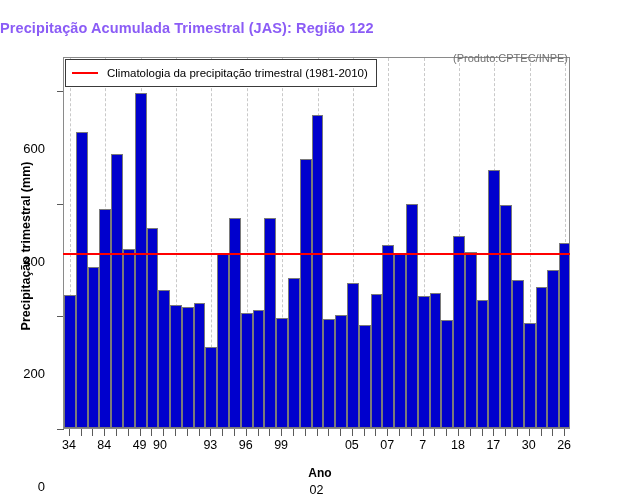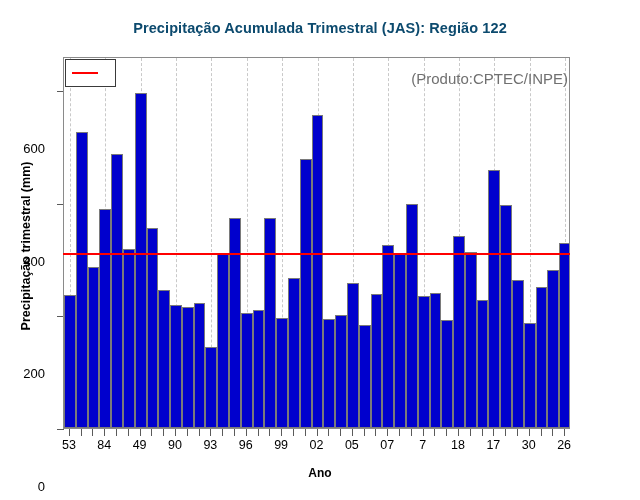--- a/index.html
+++ b/index.html
@@ -9,24 +9,23 @@
     font-family:"Liberation Sans", sans-serif;
     overflow:hidden;
     position:relative;
   }
   #root{position:relative;width:640px;height:500px;}
 
   
   .chart-title{
     position:absolute;
     left:0;top:20px;width:640px;
-    text-align:center;
     font-size:14.5px;
     font-weight:bold;
-    color:#0c4a6e;
+    color:#8b5cf6;
     letter-spacing:0.1px;
   }
 
   
   .plot-frame{
     position:absolute;
     left:63px; top:57px;
     width:507px; height:372px;
     border:1px solid #8a8a8a;
     box-sizing:border-box;
@@ -160,22 +159,22 @@
   }
   .legend-text{
     font-size:11.5px;
     color:#000;
     white-space:nowrap;
   }
 
   
   .source-note{
     position:absolute;
-    right:72px; top:70px;
-    font-size:15px;
+    right:72px; top:52px;
+    font-size:11px;
     color:#707070;
     white-space:nowrap;
     z-index:8;
   }
 </style>
 </head>
 <body>
 
 <div id="root">
 
@@ -261,20 +260,21 @@
         <div class="bar" style="left: 459.837px; width: 11.7907px; height: 104.836px; background: rgb(0, 0, 205); border-color: rgb(122, 122, 122);"></div>
         <div class="bar" style="left: 471.628px; width: 11.7907px; height: 140.909px; background: rgb(0, 0, 205); border-color: rgb(122, 122, 122);"></div>
         <div class="bar" style="left: 483.419px; width: 11.7907px; height: 158.382px; background: rgb(0, 0, 205); border-color: rgb(122, 122, 122);"></div>
         <div class="bar" style="left: 495.209px; width: 11.7907px; height: 184.873px; background: rgb(0, 0, 205); border-color: rgb(122, 122, 122);"></div>
       </div>
     <div class="clim-line" id="clim-line" style="top: 195.018px; border-top-color: rgb(255, 0, 0);"></div>
   </div>
 
   <div class="legend-box">
     <span class="legend-swatch"></span>
+    <span class="legend-text">Climatologia da precipitação trimestral (1981-2010)</span>
   </div>
 
   <div class="source-note">(Produto:CPTEC/INPE)</div>
 
   <div class="xaxis">
     <div id="xtick-marks">
         <div class="xtick" style="left: 5.89535px;"></div>
         <div class="xtick" style="left: 17.686px;"></div>
         <div class="xtick" style="left: 29.4767px;"></div>
         <div class="xtick" style="left: 41.2674px;"></div>
@@ -313,28 +313,28 @@
         <div class="xtick" style="left: 430.36px;"></div>
         <div class="xtick" style="left: 442.151px;"></div>
         <div class="xtick" style="left: 453.942px;"></div>
         <div class="xtick" style="left: 465.733px;"></div>
         <div class="xtick" style="left: 477.523px;"></div>
         <div class="xtick" style="left: 489.314px;"></div>
         <div class="xtick" style="left: 501.105px;"></div>
       </div>
   </div>
   <div class="xlabels" id="xtick-labels">
-      <div class="xlabel-val" style="left: 5.89535px;">53</div>
+      <div class="xlabel-val" style="left: 5.89535px;">34</div>
       <div class="xlabel-val" style="left: 41.2674px;">84</div>
       <div class="xlabel-val" style="left: 76.6395px;">49</div>
-      <div class="xlabel-val" style="left: 112px;">90</div>
+      <div class="xlabel-val" style="left: 97px;">90</div>
       <div class="xlabel-val" style="left: 147.384px;">93</div>
       <div class="xlabel-val" style="left: 182.756px;">96</div>
       <div class="xlabel-val" style="left: 218.128px;">99</div>
-      <div class="xlabel-val" style="left: 253.5px;">02</div>
+      <div class="xlabel-val" style="left: 253.5px; margin-top: 45px;">02</div>
       <div class="xlabel-val" style="left: 288.872px;">05</div>
       <div class="xlabel-val" style="left: 324.244px;">07</div>
       <div class="xlabel-val" style="left: 359.616px;">7</div>
       <div class="xlabel-val" style="left: 394.988px;">18</div>
       <div class="xlabel-val" style="left: 430.36px;">17</div>
       <div class="xlabel-val" style="left: 465.733px;">30</div>
       <div class="xlabel-val" style="left: 501.105px;">26</div>
     </div>
   <div class="xtitle">Ano</div>
 

